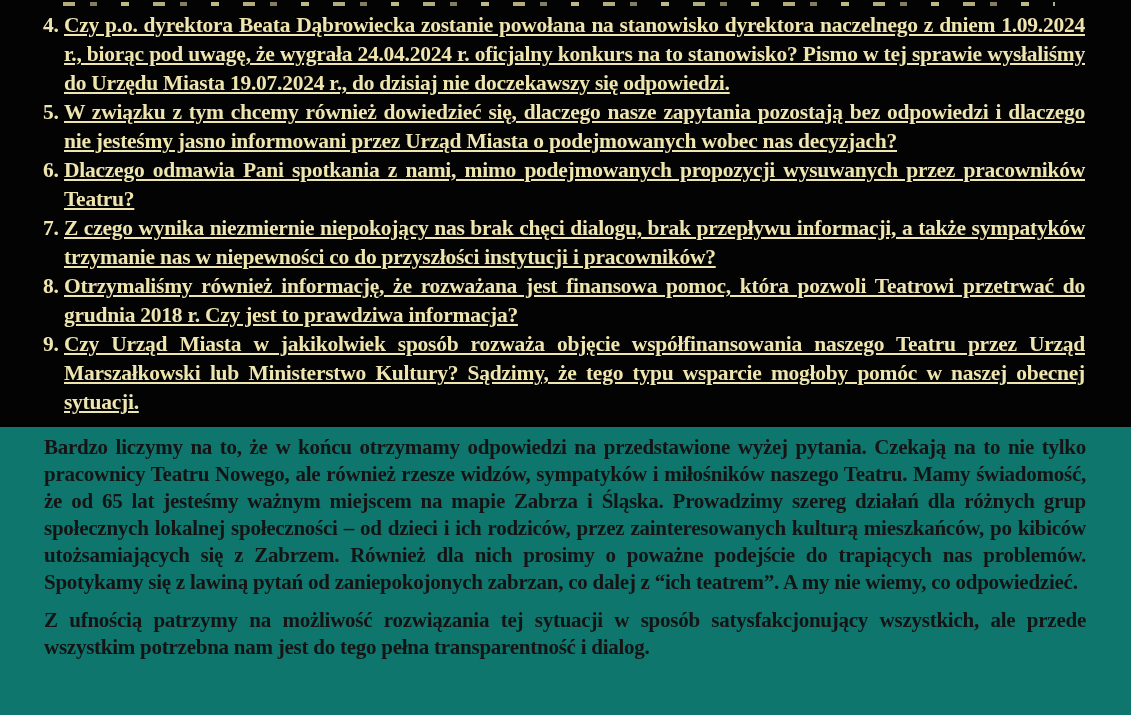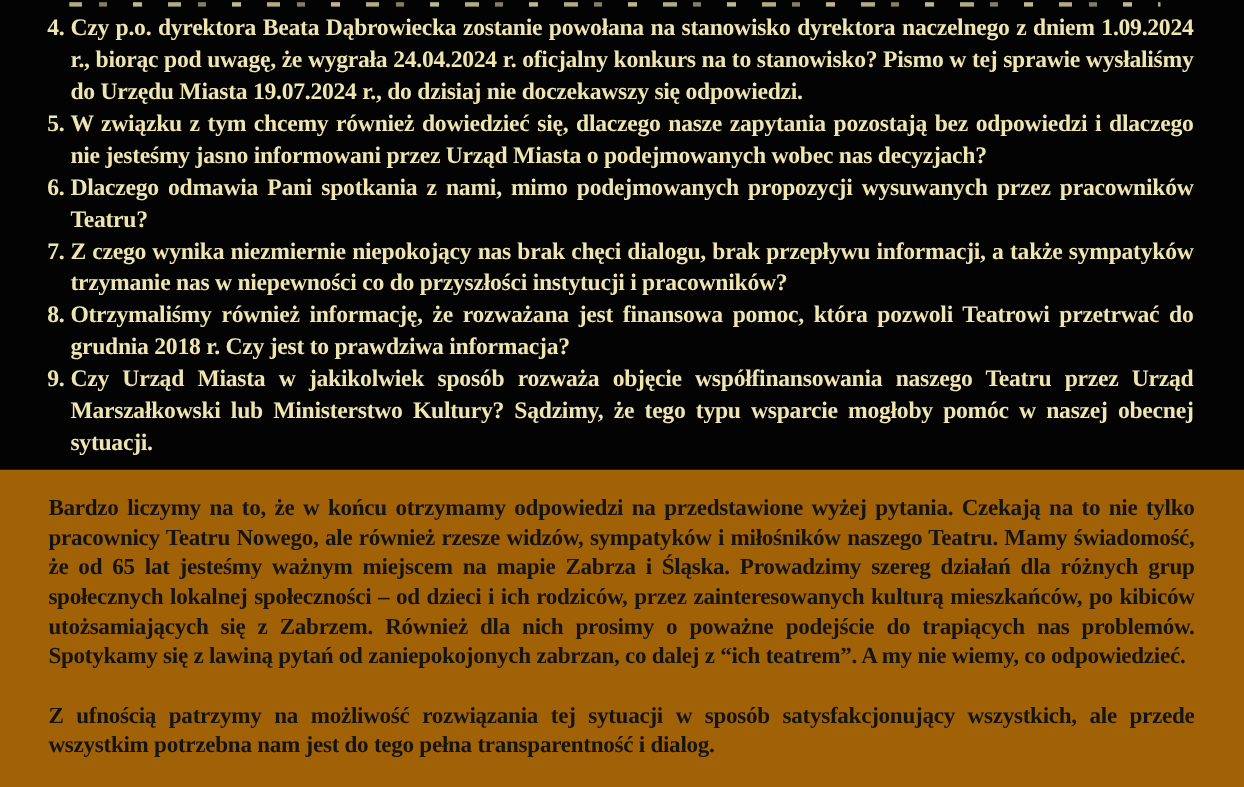--- a/index.html
+++ b/index.html
@@ -52,40 +52,41 @@
     line-height: 29px;
     letter-spacing: -0.25px;
   }
   .q-num {
     flex: 0 0 21px;
     white-space: nowrap;
   }
   .q-text {
     flex: 1 1 auto;
     text-align: justify;
+    text-decoration: underline;
   }
 
   
   .closing-section {
     box-sizing: border-box;
     flex: 1 1 auto;
-    background: #a16207;
+    background: #0f766e;
     color: #141414;
-    padding: 21px 45px 0 44px;
+    padding: 7px 45px 0 44px;
     overflow: hidden;
   }
   .closing-section p {
     margin: 0;
     font-size: 21px;
     line-height: 27px;
     letter-spacing: -0.25px;
     text-align: justify;
   }
   .closing-section p.second {
-    margin-top: 27px;
+    margin-top: 11px;
   }
 </style>
 </head>
 <body>
 
 <div class="page">
 
   <section class="questions-section">
     <div class="clipped-line"></div>
 

